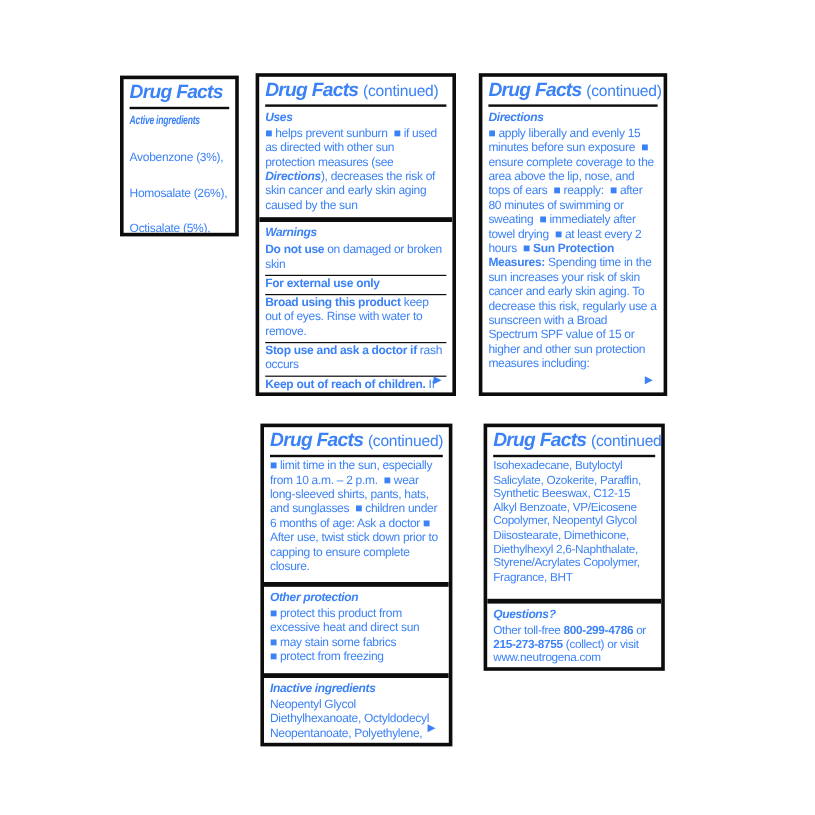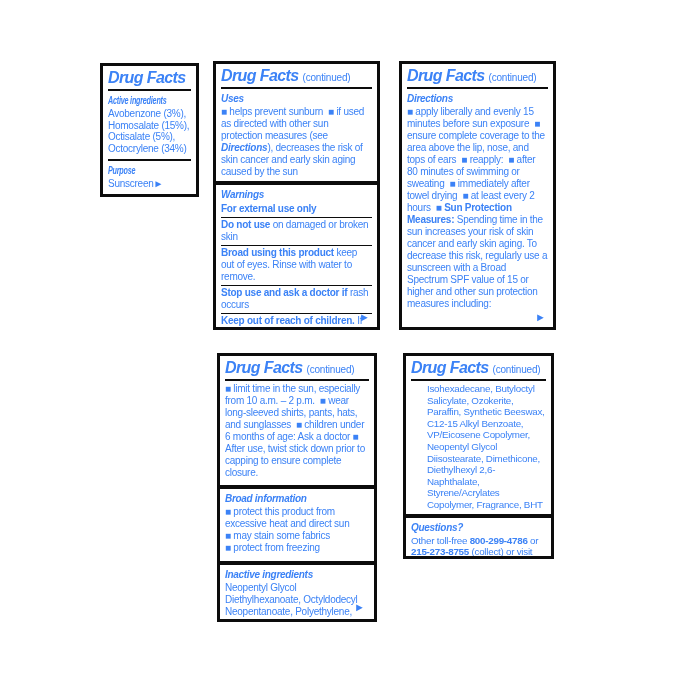--- a/index.html
+++ b/index.html
@@ -12,60 +12,60 @@
     box-sizing:border-box; overflow:hidden;
   }
   .p1 { left:100px; top:63px;  width:99px;  height:134px; }
   .p2 { left:213px; top:61px;  width:167px; height:269px; }
   .p3 { left:399px; top:61px;  width:157px; height:269px; }
   .p4 { left:217px; top:353px; width:160px; height:269px; }
   .p5 { left:403px; top:353px; width:151px; height:206px; }
 
   .hdr { display:flex; align-items:baseline; gap:4px; padding:3px 5px 0 5px; }
   .df-title { font-style:italic; font-weight:bold; font-size:16px; letter-spacing:-0.6px; white-space:nowrap; }
-  .cont { font-size:10px; letter-spacing:-0.2px; white-space:nowrap; }
+  .cont { font-size:13px; letter-spacing:-0.2px; white-space:nowrap; }
   .hrule { height:2px; background:#0c0c0c; margin:2px 5px 0 5px; }
   .divider { height:4px; background:#0c0c0c; width:100%; }
 
   .sec { padding:2px 5px 3px 5px; }
   .sec-h { font-style:italic; font-weight:bold; font-size:10px; line-height:15px; letter-spacing:-0.3px; white-space:nowrap; }
   .squeeze { display:inline-block; transform:scaleX(0.72); transform-origin:0 60%; }
 
   .body, .bline, .wrow, .prow { font-size:10px; line-height:12px; letter-spacing:-0.25px; }
-  .p1 .bline { font-size:10px; line-height:11.6px; }
+  .p1 .bline { font-size:10px; line-height:11.6px;margin-top:18px; }
   .wrow { padding:1px 0 2px 0; border-bottom:1px solid #0c0c0c; }
   .wrow.last { border-bottom:none; }
   .tight .body { font-size:9.8px; line-height:11.6px; }
 
   .prow { display:flex; align-items:center; }
   .arrow-abs { position:absolute; font-size:11px; line-height:11px; }
   .p2 .arrow-abs, .p3 .arrow-abs { right:7px; bottom:4px; }
   .p4 .arrow-abs { right:9px; bottom:6px; }
 
   .b { font-weight:bold; }
   .i { font-style:italic; }
   .uses { min-height:91px; box-sizing:border-box; }
   .suntips { min-height:104px; box-sizing:border-box; }
   .otherinfo { min-height:72px; box-sizing:border-box; }
-  .inactivelist { min-height:118px; box-sizing:border-box;margin-left:16px; }
+  .inactivelist { min-height:118px; box-sizing:border-box; }
 </style>
 </head>
 <body>
 
 <div class="sheet">
 
   <section class="panel p1">
     <div class="hdr">
       <span class="df-title">Drug Facts</span>
     </div>
     <div class="hrule"></div>
     <div class="sec">
       <div class="sec-h"><span class="squeeze">Active ingredients</span></div>
       <div class="bline">Avobenzone (3%),</div>
-      <div class="bline">Homosalate (15%),</div>
+      <div class="bline">Homosalate (26%),</div>
       <div class="bline">Octisalate (5%),</div>
       <div class="bline">Octocrylene (34%)</div>
     </div>
     <div class="hrule"></div>
     <div class="sec">
       <div class="sec-h"><span class="squeeze">Purpose</span></div>
       <div class="prow">
         <span>Sunscreen</span>
         <span>►</span>
       </div>
@@ -78,22 +78,22 @@
       <span class="cont">(continued)</span>
     </div>
     <div class="hrule"></div>
     <div class="sec uses">
       <div class="sec-h">Uses</div>
       <div class="body"><span>■ helps prevent sunburn &nbsp;■ if used as directed with other sun protection measures (see </span><span class="b i">Directions</span><span>), decreases the risk of skin cancer and early skin aging caused by the sun</span></div>
     </div>
     <div class="divider"></div>
     <div class="sec">
       <div class="sec-h">Warnings</div>
+      <div class="wrow"><span class="b">Do not use</span><span> on damaged or broken skin</span></div>
       <div class="wrow"><span class="b">For external use only</span></div>
-      <div class="wrow"><span class="b">Do not use</span><span> on damaged or broken skin</span></div>
       <div class="wrow"><span class="b">Broad using this product</span><span> keep out of eyes. Rinse with water to remove.</span></div>
       <div class="wrow"><span class="b">Stop use and ask a doctor if</span><span> rash occurs</span></div>
       <div class="wrow last"><span class="b">Keep out of reach of children.</span><span> If swallowed, get medical help or contact a Poison Control Center right away.</span></div>
     </div>
     <span class="arrow-abs">►</span>
   </section>
 
   <section class="panel p3">
     <div class="hdr">
       <span class="df-title">Drug Facts</span>
@@ -111,21 +111,21 @@
     <div class="hdr">
       <span class="df-title">Drug Facts</span>
       <span class="cont">(continued)</span>
     </div>
     <div class="hrule"></div>
     <div class="sec suntips">
       <div class="body">■ limit time in the sun, especially from 10 a.m. – 2 p.m. &nbsp;■ wear long-sleeved shirts, pants, hats, and sunglasses &nbsp;■ children under 6 months of age: Ask a doctor ■ After use, twist stick down prior to capping to ensure complete closure.</div>
     </div>
     <div class="divider"></div>
     <div class="sec otherinfo">
-      <div class="sec-h">Broad information</div>
+      <div class="sec-h">Other protection</div>
       <div class="body">■ protect this product from excessive heat and direct sun</div>
       <div class="body">■ may stain some fabrics</div>
       <div class="body">■ protect from freezing</div>
     </div>
     <div class="divider"></div>
     <div class="sec">
       <div class="sec-h">Inactive ingredients</div>
       <div class="body">Neopentyl Glycol Diethylhexanoate, Octyldodecyl Neopentanoate, Polyethylene,</div>
     </div>
     <span class="arrow-abs">►</span>

